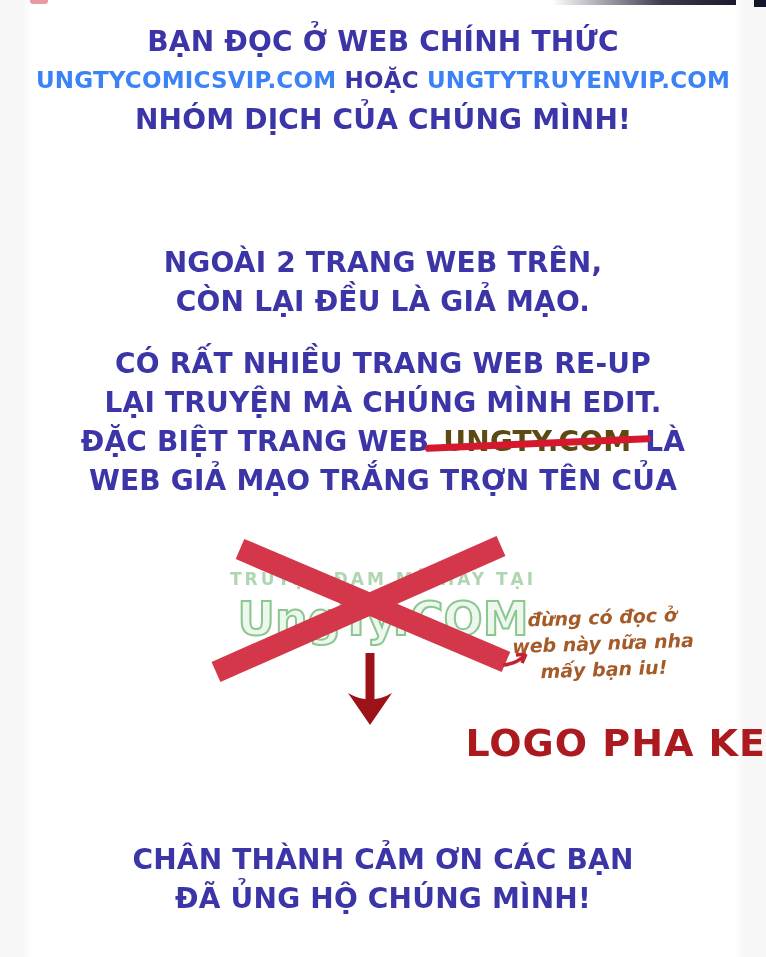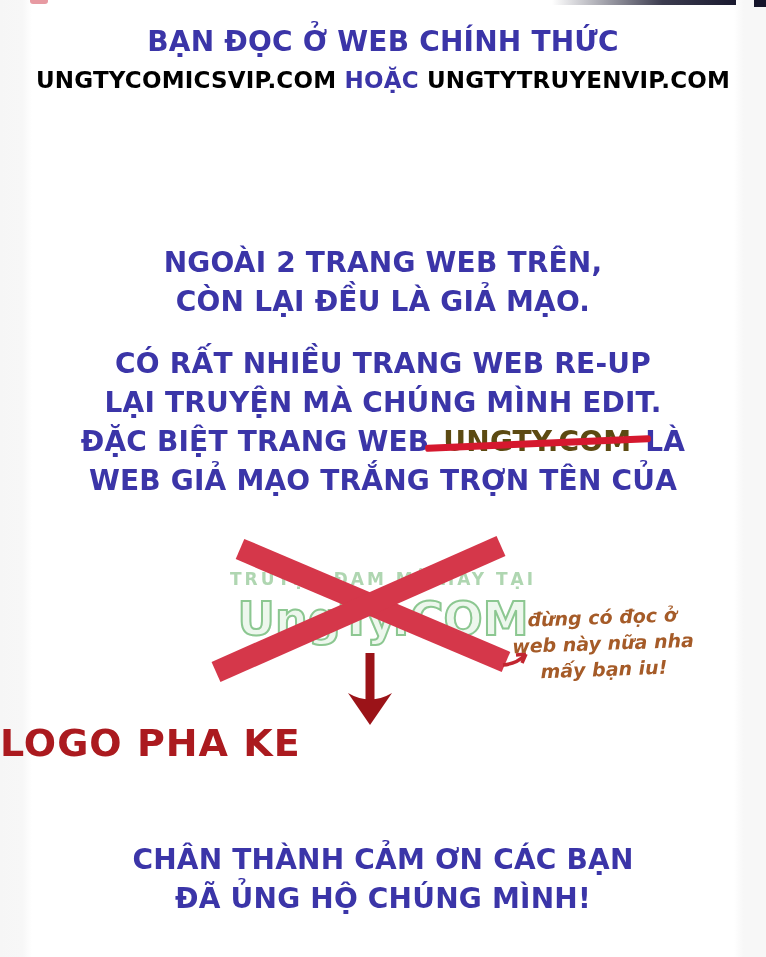--- a/index.html
+++ b/index.html
@@ -15,21 +15,21 @@
   .margin-strip{position:absolute;top:0;bottom:0;width:32px;}
   .margin-left{left:0;background:linear-gradient(to right,#f6f6f6 0%,#f7f7f7 70%,#ffffff 100%);}
   .margin-right{right:0;background:linear-gradient(to left,#f7f7f7 0%,#f7f7f7 70%,#ffffff 100%);}
   .top-dark-strip{position:absolute;top:0;left:552px;width:184px;height:5px;
     background:linear-gradient(to right,rgba(26,26,48,0),rgba(26,26,48,.85) 60%,#1a1a30);}
   .top-corner-dark{position:absolute;top:0;left:754px;width:12px;height:7px;background:#15152b;}
   .top-red-smudge{position:absolute;top:0;left:30px;width:18px;height:4px;background:#e79aa2;border-radius:0 0 3px 3px;}
 
   .line{width:100%;text-align:center;line-height:39px;font-size:28px;letter-spacing:.2px;}
   .blue{color:#3b35a8;}
-  .red{color:#000000;}
+  .red{color:#3b82f6;}
   .sites{font-size:23px;letter-spacing:.2px;}
   section{position:absolute;left:0;width:100%;}
   .s1{top:22px;}
   .s2{top:243px;}
   .s3{top:344px;}
 
   .fake-site{position:relative;display:inline-block;color:#5c4a12;padding:0 4px;}
   .strike{position:absolute;left:-14px;right:-16px;top:46%;height:7px;background:#d5182e;
     transform:rotate(-2.5deg);border-radius:3px;}
 
@@ -38,21 +38,21 @@
   .logo-site{font-size:46px;line-height:54px;color:#edf7ed;
     -webkit-text-stroke:2px #8cc791;text-shadow:0 0 1px #8cc791;}
 
   .cross-svg{position:absolute;left:198px;top:535px;}
   .note{
     position:absolute;left:503px;top:604px;width:200px;
     color:#a55b28;font-size:19px;line-height:26px;text-align:center;
     font-style:italic;transform:rotate(-2deg);letter-spacing:0;
   }
   .down-arrow-svg{position:absolute;left:342px;top:650px;}
-  .fake-label{position:absolute;left:0;width:100%;top:721px;text-align:left;
+  .fake-label{position:absolute;left:0;width:100%;top:721px;text-align:right;
     color:#ab1a1f;font-size:38px;letter-spacing:1px;}
   .s-thanks{top:840px;}
 </style>
 </head>
 <body>
 
 <div class="page">
 
   <div class="margin-strip margin-left"></div>
   <div class="margin-strip margin-right"></div>
@@ -60,20 +60,21 @@
   <div class="top-corner-dark"></div>
   <div class="top-red-smudge"></div>
 
   <section class="s1">
     <div class="line blue">BẠN ĐỌC Ở WEB CHÍNH THỨC</div>
     <div class="line sites">
       <span class="red">UNGTYCOMICSVIP.COM</span>
       <span class="blue">HOẶC</span>
       <span class="red">UNGTYTRUYENVIP.COM</span>
     </div>
+    <div class="line blue">NHÓM DỊCH CỦA CHÚNG MÌNH!</div>
   </section>
 
   <section class="s2">
     <div class="line blue">NGOÀI 2 TRANG WEB TRÊN,</div>
     <div class="line blue">CÒN LẠI ĐỀU LÀ GIẢ MẠO.</div>
   </section>
 
   <section class="s3">
     <div class="line blue">CÓ RẤT NHIỀU TRANG WEB RE-UP</div>
     <div class="line blue">LẠI TRUYỆN MÀ CHÚNG MÌNH EDIT.</div>

